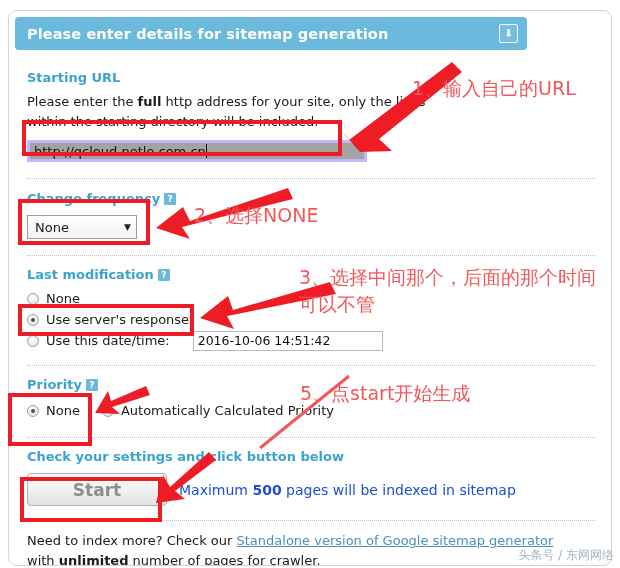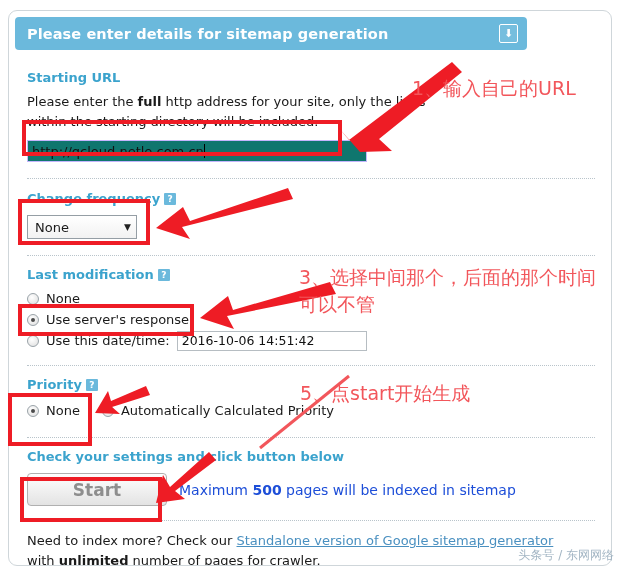--- a/index.html
+++ b/index.html
@@ -116,23 +116,23 @@
     display: inline-block;
     width: 1px;
     height: 14px;
     background: #000;
     vertical-align: -2px;
   }
   .url-shell {
     position: relative;
     width: 340px;
     height: 22px;
-    border: 1px solid #c4b5fd;
-    box-sizing: border-box;
-    background: #0f766e;
+    border: 3px solid #c4b5fd;
+    box-sizing: border-box;
+    background: #a3a3a3;
     display: flex;
     align-items: center;
     padding-left: 4px;
     font-size: 13px;
     color: #111;
   }
 
   .fake-select {
     width: 110px;
     height: 24px;
@@ -178,21 +178,21 @@
     width: 190px;
     height: 20px;
     border: 1px solid #b6bdc2;
     box-sizing: border-box;
     font-size: 12.5px;
     padding: 0 4px;
     color: #111;
     background: #fff;
     font-family: "DejaVu Sans", "Liberation Sans", sans-serif;
     outline: none;
-    margin-left: 0;
+    margin-left: 16px;
   }
 
   .start-button {
     width: 140px;
     height: 33px;
     border: 1px solid #b0b0b0;
     border-radius: 4px;
     background: linear-gradient(#ffffff, #e3e3e3);
     color: #8e8e8e;
     font-size: 17px;
@@ -382,18 +382,19 @@
     </g>
 
     <line x1="349" y1="376" x2="260" y2="448" stroke="#f2565b" stroke-width="3"></line>
 
     <g fill="#ee1c25" stroke="none">
       <polygon points="209,452 170,487 163,475 156,503 185,499 175,491 216,460"></polygon>
     </g>
   </svg>
 
   <div class="red-text" style="left:412px; top:76px;">1、输入自己的URL</div>
+  <div class="red-text" style="left:194px; top:203px;">2、选择NONE</div>
   <div class="red-text" style="left:299px; top:265px;">3、选择中间那个，后面的那个时间</div>
   <div class="red-text" style="left:299px; top:292px;">可以不管</div>
   <div class="red-text" style="left:300px; top:381px;">5、点start开始生成</div>
 
   <div class="watermark">头条号 / 东网网络</div>
 </div>
 
 </body></html>

